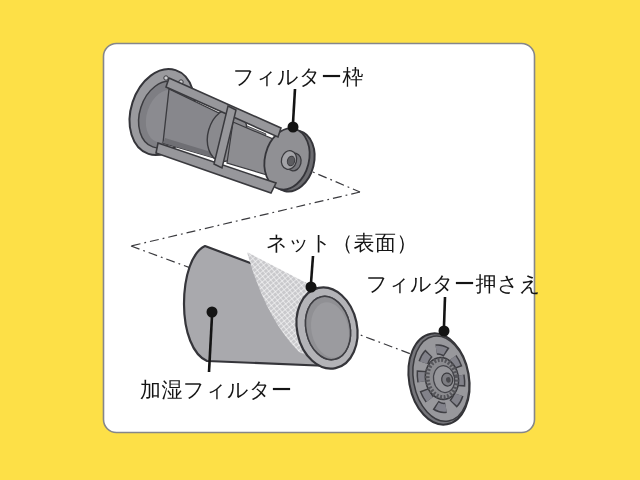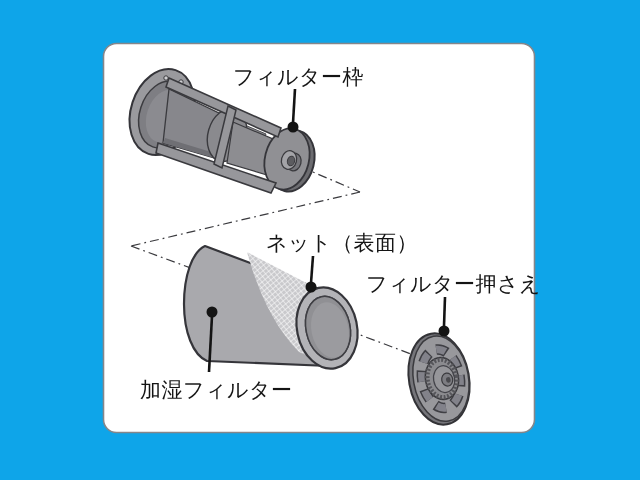--- a/index.html
+++ b/index.html
@@ -1,16 +1,16 @@
 <!DOCTYPE html>
 <html><head>
 <meta charset="utf-8">
 <style>
   html,body{margin:0;padding:0;background:#ffffff;}
-  .stage{position:relative;width:640px;height:480px;background:#0ea5e9;overflow:hidden;
+  .stage{position:relative;width:640px;height:480px;background:#fde047;overflow:hidden;
          font-family:"Liberation Sans","DejaVu Sans",sans-serif;}
   svg{display:block;}
   text.part-label{font-family:"Liberation Sans","DejaVu Sans",sans-serif;
                   font-size:21px;font-weight:500;fill:#141414;letter-spacing:0.5px;}
 </style>
 </head>
 <body>
 
 <div class="stage">
 <svg width="640" height="480" viewBox="0 0 640 480">

